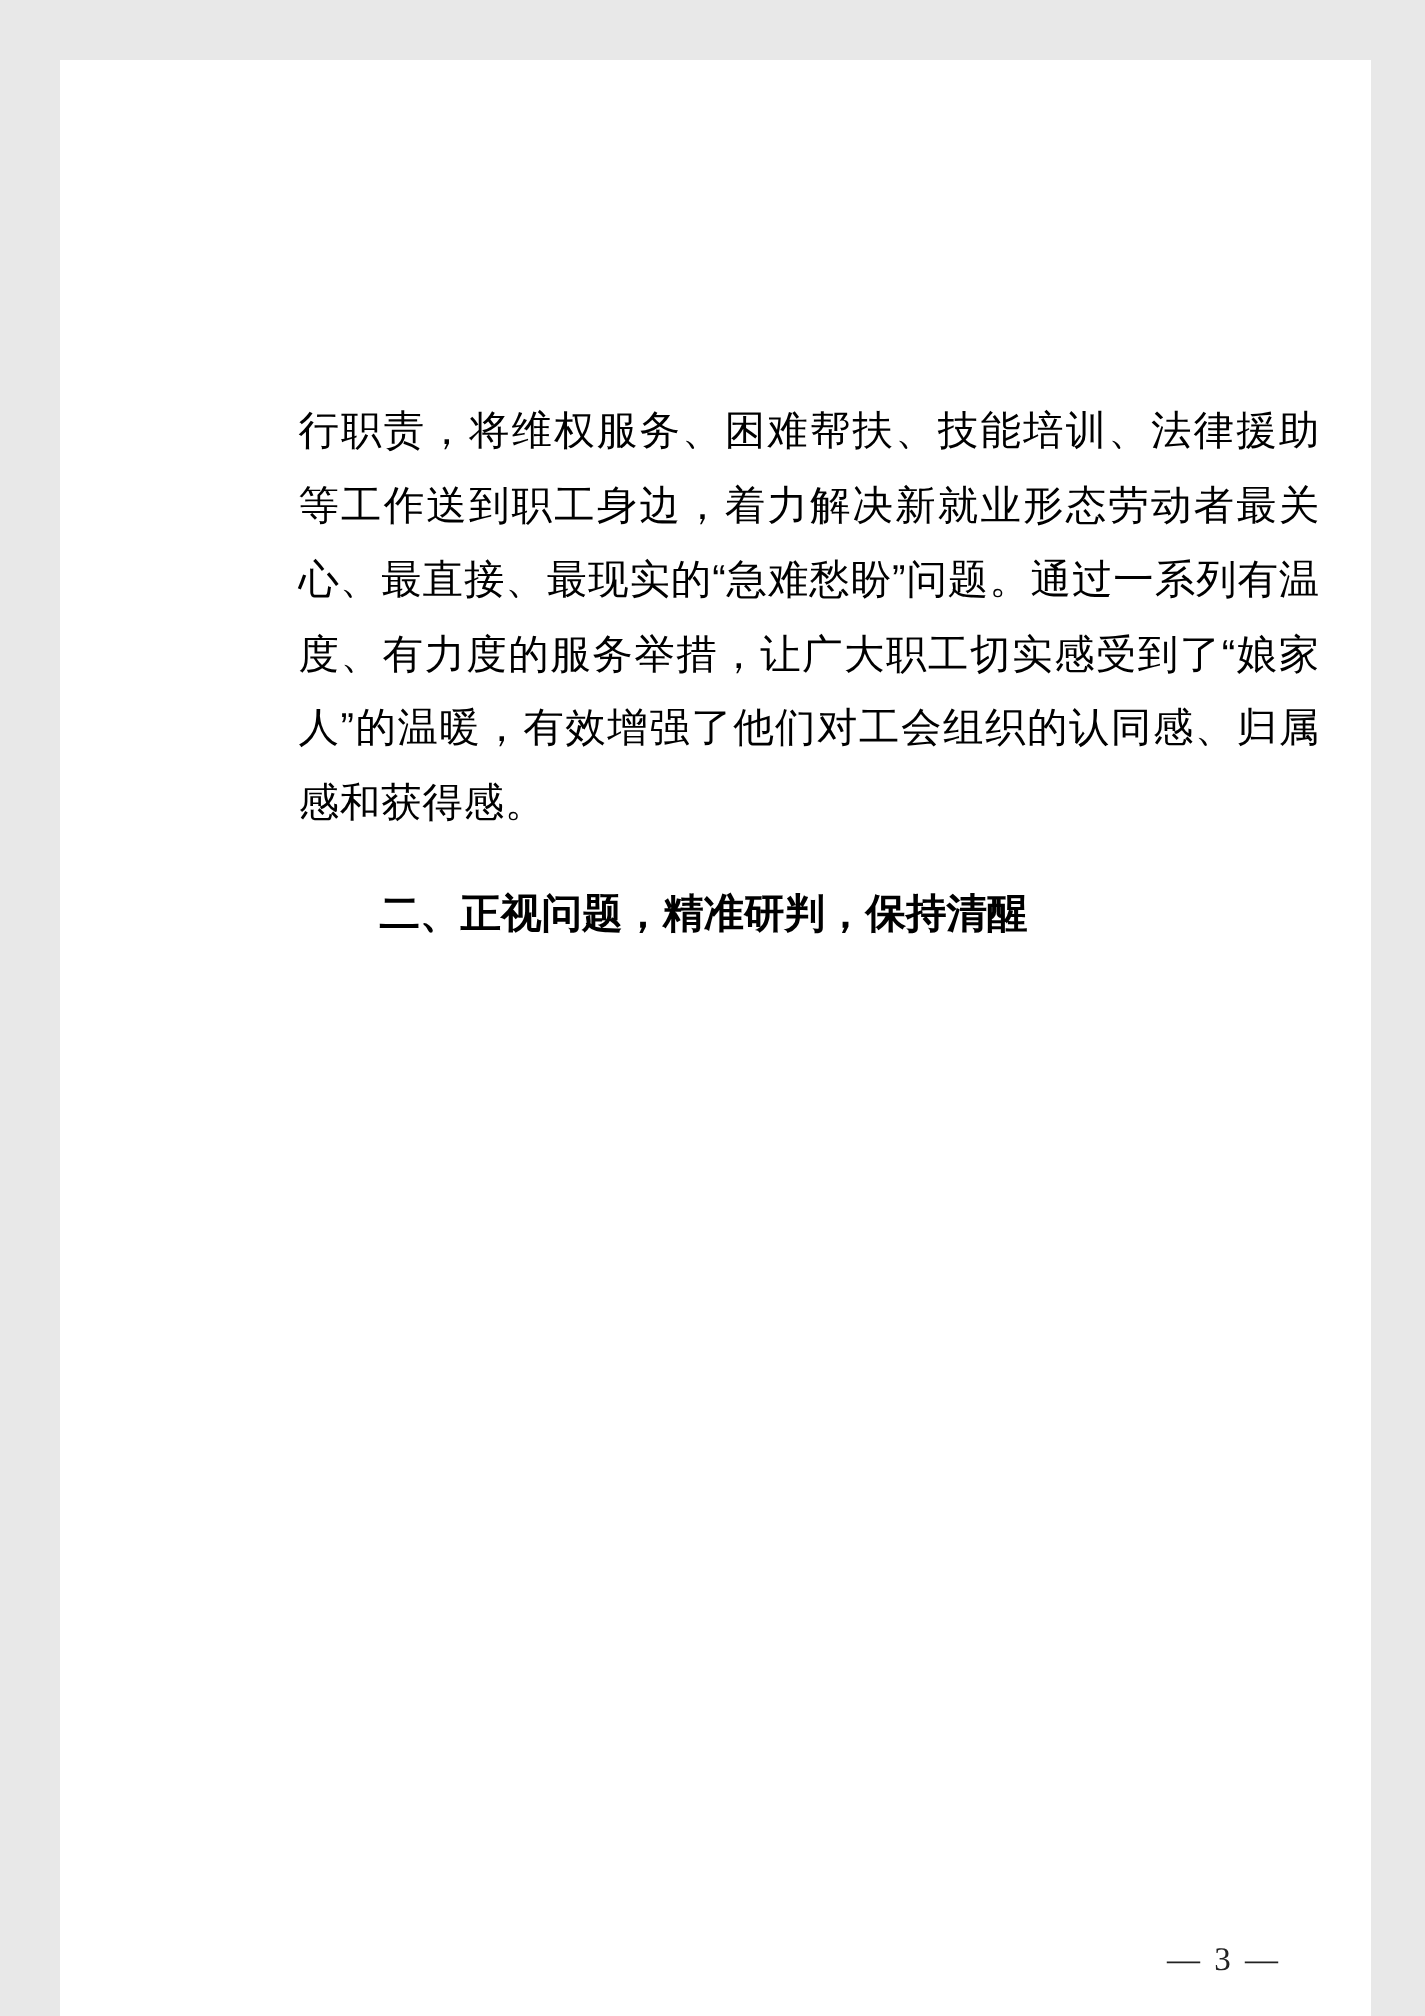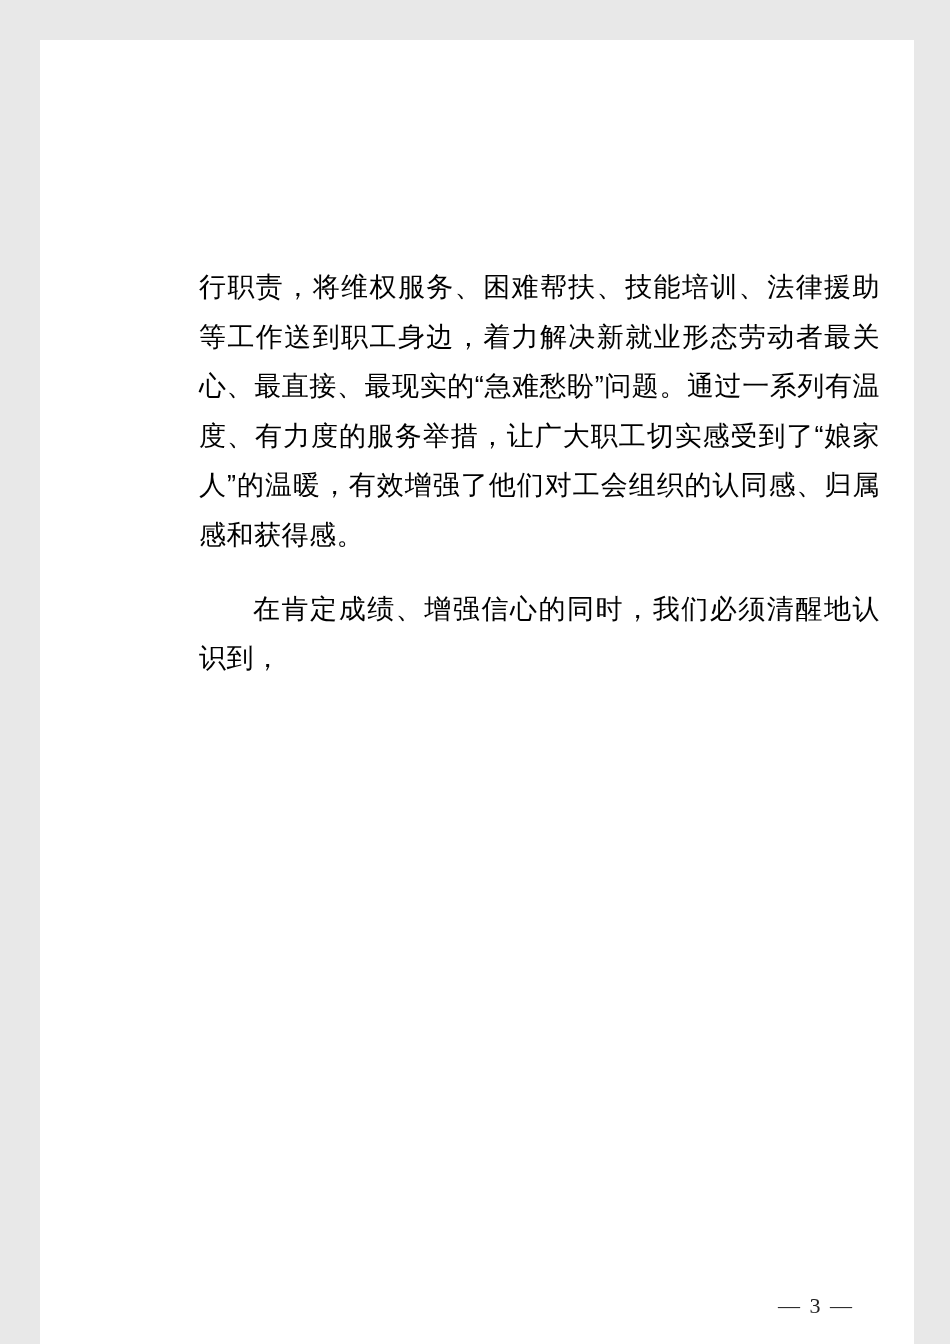--- a/index.html
+++ b/index.html
@@ -48,17 +48,17 @@
     letter-spacing: 2px;
     white-space: nowrap;
   }
 </style>
 </head>
 <body>
 
 <div class="page">
   <div class="content">
     <p class="para">行职责，将维权服务、困难帮扶、技能培训、法律援助等工作送到职工身边，着力解决新就业形态劳动者最关心、最直接、最现实的“急难愁盼”问题。通过一系列有温度、有力度的服务举措，让广大职工切实感受到了“娘家人”的温暖，有效增强了他们对工会组织的认同感、归属感和获得感。</p>
-    <p class="para indent">在肯定成绩、增强信心的同时，我们必须清醒地认识到，</p>
+    <h2 class="heading">二、正视问题，精准研判，保持清醒</h2>
   </div>
 
   <div class="footer">— 3 —</div>
 </div>
 
 </body></html>

